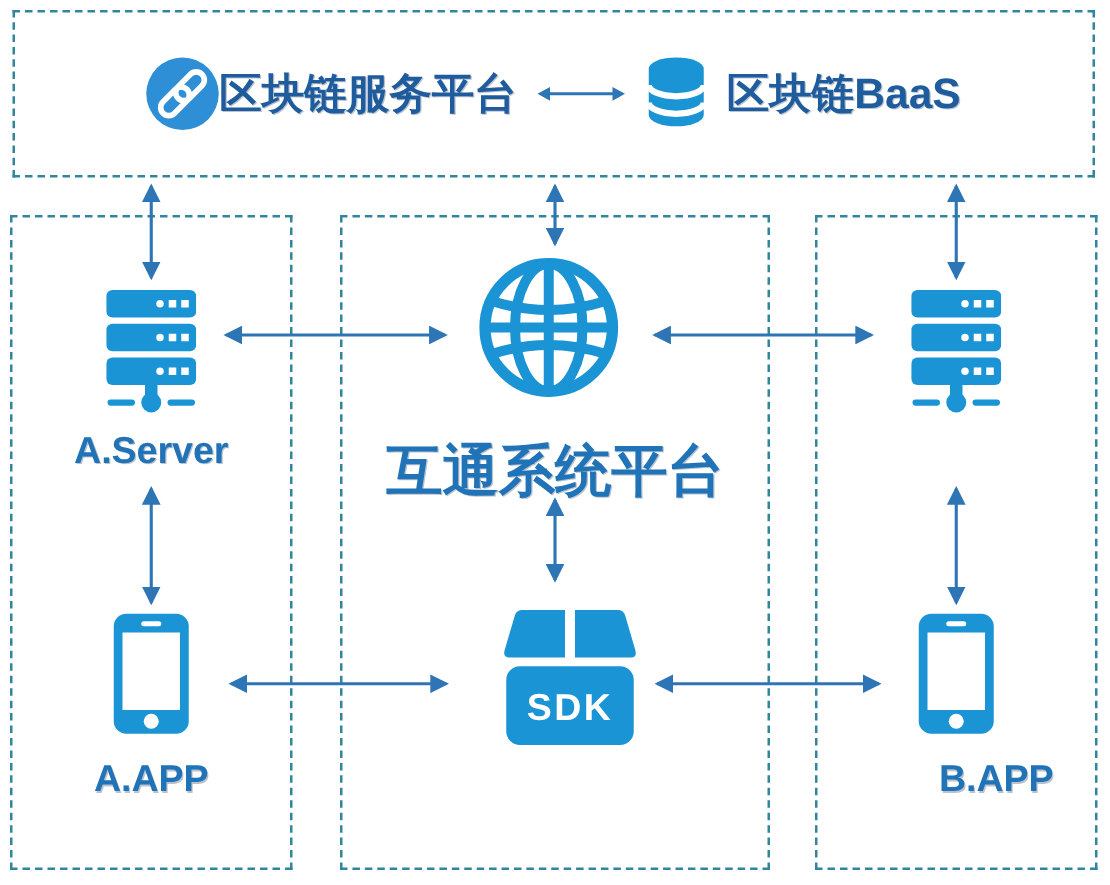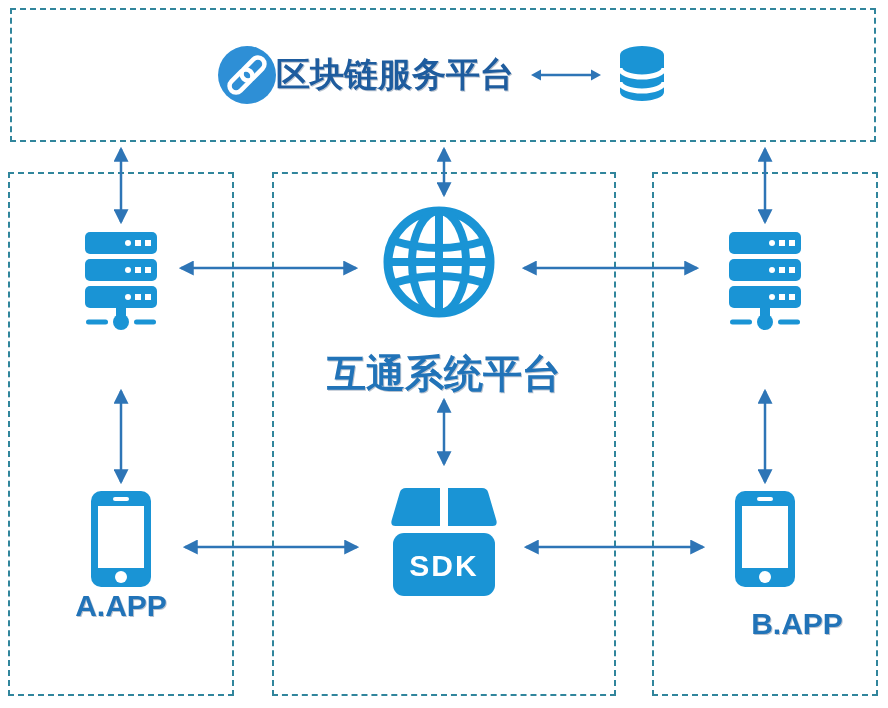--- a/index.html
+++ b/index.html
@@ -21,21 +21,21 @@
     font-size:34px;font-weight:bold;color:#1E5C9E;white-space:nowrap;
     text-shadow:1px 1px 0 rgba(23,54,93,0.30);
   }
   .m-l30{} .m-l16{margin-left:16px;} .m-l14{margin-left:14px;}
   .node-icon{position:absolute;}
   .node-label{
     position:absolute;text-align:center;font-weight:bold;color:#2173B8;
     text-shadow:1px 1px 0 rgba(23,54,93,0.30);white-space:nowrap;
   }
   .lbl-server{font-size:30px;}
-  .lbl-cjk{font-size:39px;}
+  .lbl-cjk{font-size:45px;}
   .connectors{position:absolute;left:0;top:0;pointer-events:none;}
 </style>
 </head>
 <body>
 
 <div class="canvas">
 
   <div class="dash-box top-box">
     <div class="top-row">
       <span class="link-badge">
@@ -52,20 +52,21 @@
         <path d="M11,11 L1,11 M11,5.5 L1,11 L11,16.5 Z" fill="#2E75B6"></path>
         <path d="M61,5.5 L71,11 L61,16.5 Z" fill="#2E75B6"></path>
       </svg>
       <span class="m-l14">
         <svg width="52" height="58" viewBox="0 0 52 58">
           <path d="M4,11 a22,9 0 0 1 44,0 v37 a22,9 0 0 1 -44,0 z" fill="#1A94D5"></path>
           <path d="M4,24 a22,9 0 0 0 44,0" stroke="#ffffff" stroke-width="5" fill="none"></path>
           <path d="M4,38 a22,9 0 0 0 44,0" stroke="#ffffff" stroke-width="5" fill="none"></path>
         </svg>
       </span>
+      <span class="top-label m-l14">区块链BaaS</span>
     </div>
   </div>
 
   <div class="dash-box left-box"></div>
   <div class="dash-box mid-box"></div>
   <div class="dash-box right-box"></div>
 
   <svg class="connectors" width="888" height="708" viewBox="0 0 888 708">
     <defs>
       <marker id="ah" viewBox="0 0 10 10" refX="8.5" refY="5" markerWidth="6" markerHeight="6" orient="auto-start-reverse">
@@ -101,44 +102,45 @@
         <circle cx="43" cy="65" r="3"></circle>
           <rect x="50" y="62" width="6" height="6"></rect>
           <rect x="60" y="62" width="6" height="6"></rect>
       </g>
       <rect x="31" y="76" width="10" height="10"></rect>
       <rect x="1" y="87.5" width="22" height="5" rx="2.5"></rect>
       <rect x="49" y="87.5" width="22" height="5" rx="2.5"></rect>
       <circle cx="36" cy="90" r="8"></circle>
     </svg>
   </div>
+  <div class="node-label lbl-server" style="left:8px;top:344px;width:226px;">A.Server</div>
 
   <div class="node-icon" style="left:89px;top:489px;">
     <svg width="64" height="100" viewBox="0 0 64 100">
       <rect x="2" y="2" width="60" height="96" rx="10" fill="#1A94D5"></rect>
       <rect x="9" y="17" width="46" height="62" fill="#ffffff"></rect>
       <rect x="24" y="8" width="16" height="4" rx="2" fill="#ffffff"></rect>
       <circle cx="32" cy="88" r="6" fill="#ffffff"></circle>
     </svg>
   </div>
-  <div class="node-label lbl-server" style="left:8px;top:589px;width:226px;">A.APP</div>
+  <div class="node-label lbl-server" style="left:8px;top:607px;width:226px;">A.APP</div>
 
   <div class="node-icon" style="left:380px;top:203px;">
     <svg width="118" height="118" viewBox="0 0 118 118" fill="none" stroke="#1A94D5" stroke-linecap="round">
       <circle cx="59" cy="59" r="51" stroke-width="9"></circle>
       <ellipse cx="59" cy="59" rx="27" ry="51" stroke-width="8"></ellipse>
       <line x1="59" y1="9" x2="59" y2="109" stroke-width="8"></line>
       <line x1="9" y1="59" x2="109" y2="59" stroke-width="8"></line>
       <path d="M14,38 Q59,52 104,38" stroke-width="8"></path>
       <path d="M14,80 Q59,66 104,80" stroke-width="8"></path>
     </svg>
   </div>
   <div class="node-label lbl-cjk" style="left:272px;top:347px;width:344px;">互通系统平台</div>
 
-  <div class="node-icon" style="left:388px;top:486px;">
+  <div class="node-icon" style="left:400px;top:486px;">
     <svg width="112" height="110" viewBox="0 0 112 110">
       <g fill="#1A94D5">
         <path d="M52,2 L18,2 Q13,2 11.8,6.5 L3.6,34.5 Q2.3,40 7.5,40 L52,40 Z"></path>
         <path d="M60,2 L94,2 Q99,2 100.2,6.5 L108.4,34.5 Q109.7,40 104.5,40 L60,40 Z"></path>
         <rect x="5" y="47" width="102" height="63" rx="11"></rect>
       </g>
       <text x="56" y="90" text-anchor="middle" font-size="30" font-weight="bold" letter-spacing="2" fill="#ffffff" font-family="Liberation Sans, sans-serif">SDK</text>
     </svg>
   </div>
 

